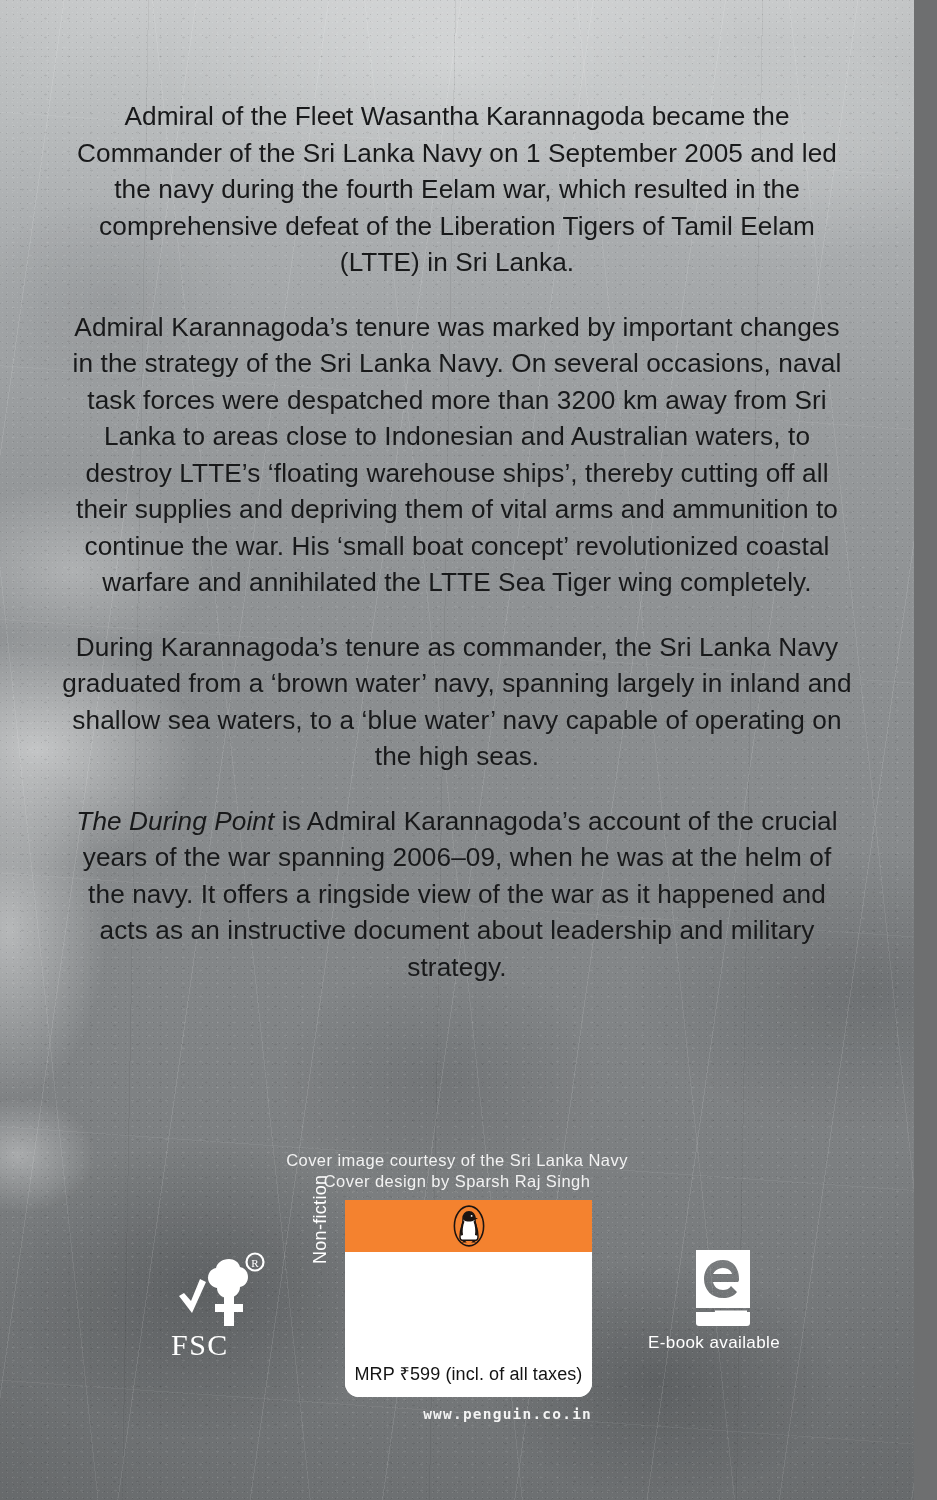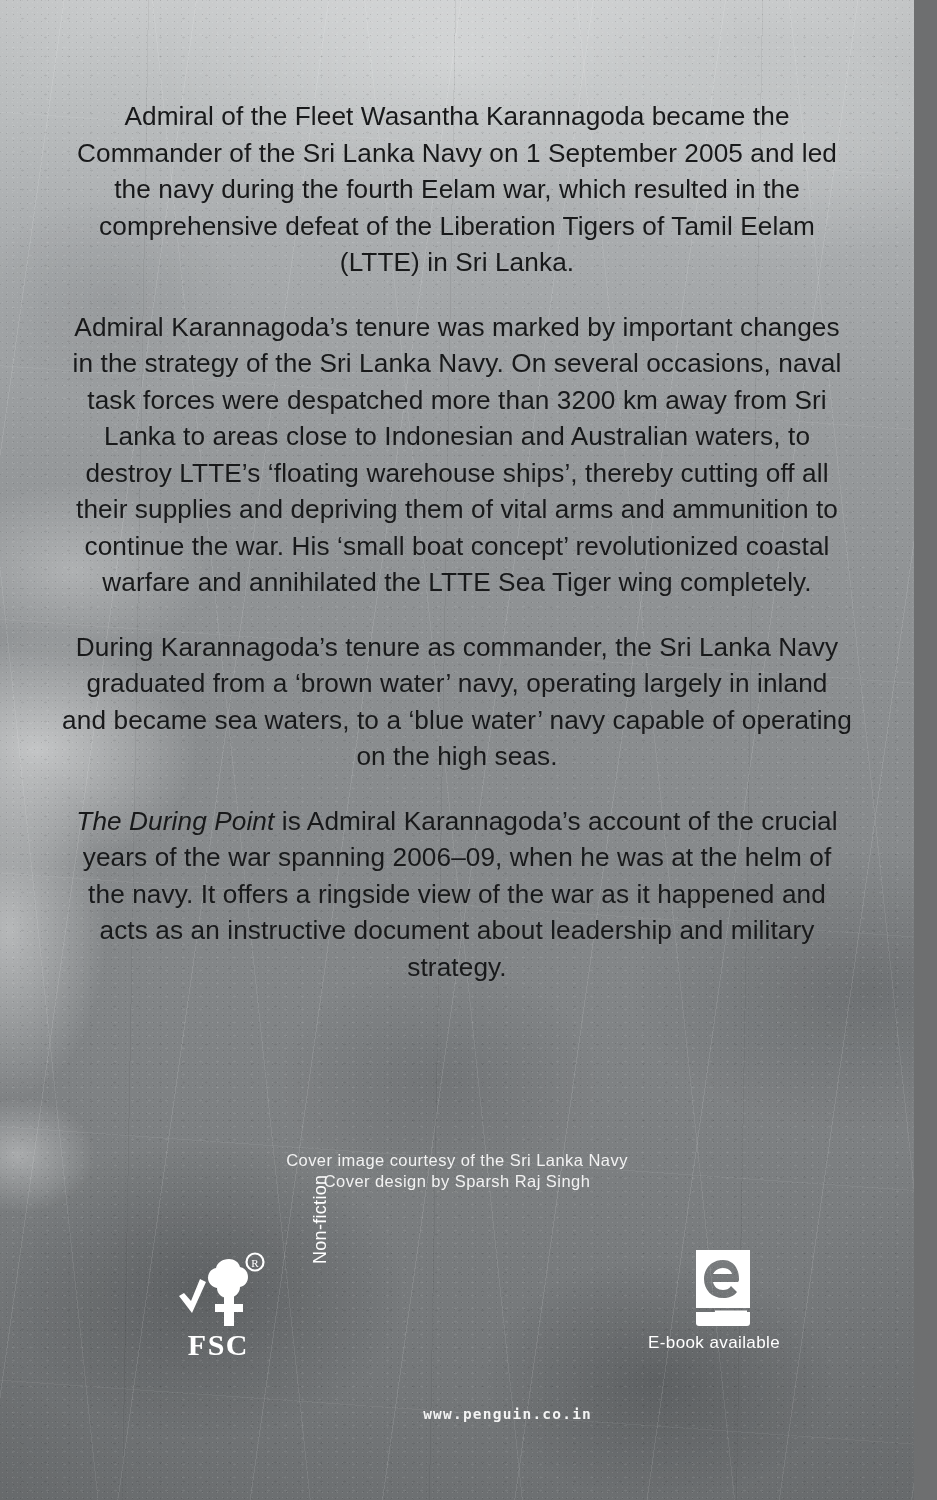--- a/index.html
+++ b/index.html
@@ -123,25 +123,25 @@
     position: absolute;
     left: 171px;
     top: 1252px;
     width: 96px;
     height: 108px;
     color: #ffffff;
   }
   .fsc .fsc-word {
     position: absolute;
     left: 0;
-    right: 18px;
+    right: 0;
     bottom: 0;
-    text-align: right;
+    text-align: left;
     font-family: "Liberation Serif", serif;
-    font-weight: bold;
+    font-weight: normal;
     font-size: 30px;
     letter-spacing: 1.5px;
     line-height: 30px;
     color: #ffffff;
   }
 
   
   .nonfiction {
     position: absolute;
     left: 310px;
@@ -241,21 +241,21 @@
   <div class="bg-layer bg-mottle-a"></div>
   <div class="bg-layer bg-mottle-b"></div>
   <div class="bg-layer bg-grain"></div>
   <div class="bg-layer bg-grain2"></div>
   <div class="bg-layer bg-scratch"></div>
   <div class="bg-layer bg-vignette"></div>
 
   <div class="blurb">
     <p>Admiral of the Fleet Wasantha Karannagoda became the Commander of the Sri Lanka Navy on 1 September 2005 and led the navy during the fourth Eelam war, which resulted in the comprehensive defeat of the Liberation Tigers of Tamil Eelam (LTTE) in Sri Lanka.</p>
     <p>Admiral Karannagoda’s tenure was marked by important changes in the strategy of the Sri Lanka Navy. On several occasions, naval task forces were despatched more than 3200 km away from Sri Lanka to areas close to Indonesian and Australian waters, to destroy LTTE’s ‘floating warehouse ships’, thereby cutting off all their supplies and depriving them of vital arms and ammunition to continue the war. His ‘small boat concept’ revolutionized coastal warfare and annihilated the LTTE Sea Tiger wing completely.</p>
-    <p>During Karannagoda’s tenure as commander, the Sri Lanka Navy graduated from a ‘brown water’ navy, operating largely in inland and became sea waters, to a ‘blue water’ navy capable of operating on the high seas.</p>
+    <p>During Karannagoda’s tenure as commander, the Sri Lanka Navy graduated from a ‘brown water’ navy, spanning largely in inland and shallow sea waters, to a ‘blue water’ navy capable of operating on the high seas.</p>
     <p><span class="booktitle">The During Point</span><span> is Admiral Karannagoda’s account of the crucial years of the war spanning 2006–09, when he was at the helm of the navy. It offers a ringside view of the war as it happened and acts as an instructive document about leadership and military strategy.</span></p>
   </div>
 
   <div class="credits">
     <div>Cover image courtesy of the Sri Lanka Navy</div>
     <div>Cover design by Sparsh Raj Singh</div>
   </div>
 
   <div class="fsc">
     <svg viewBox="0 0 96 78" width="96" height="78" aria-hidden="true">
@@ -275,20 +275,53 @@
       <path d="M53 44 h10 v8 h9 v8 h-9 v14 h-10 v-14 h-9 v-8 h9 Z" fill="#ffffff"></path>
 
       <circle cx="84" cy="10" r="8.5" fill="none" stroke="#ffffff" stroke-width="2.2"></circle>
       <text x="84" y="14.5" text-anchor="middle" font-family="Liberation Serif, serif" font-size="11" fill="#ffffff">R</text>
     </svg>
     <div class="fsc-word">FSC</div>
   </div>
 
   <div class="nonfiction">Non-fiction</div>
 
+  <div class="pbox">
+    <div class="pbox-head">
+      <svg class="penguin-logo" viewBox="0 0 44 58" aria-hidden="true">
+        <ellipse cx="22" cy="29" rx="19.5" ry="26.5" fill="none" stroke="#1c1411" stroke-width="2.1"></ellipse>
+
+        <path d="M22 10
+                 c-5 0 -8 4 -8 9
+                 c0 3 0 5 -1 8
+                 c-2 6 -3 12 -3 16
+                 c0 3 1 5 3 5
+                 h18
+                 c2 0 3 -2 3 -5
+                 c0 -4 -1 -10 -3 -16
+                 c-1 -3 -1 -5 -1 -8
+                 c0 -5 -3 -9 -8 -9 Z" fill="#ffffff" stroke="#1c1411" stroke-width="1.9"></path>
+
+        <path d="M22 10 c-5 0 -8 4 -8 9 c0 2 2 4 8 4 c6 0 8 -2 8 -4 c0 -5 -3 -9 -8 -9 Z" fill="#1c1411"></path>
+
+        <path d="M28 17 l6 2 l-6 2 Z" fill="#1c1411"></path>
+
+        <circle cx="25.5" cy="15.5" r="1.2" fill="#ffffff"></circle>
+
+        <path d="M14 22 c-3 6 -4 14 -3 20 l3 -1 c-1 -6 0 -13 2 -18 Z" fill="#1c1411"></path>
+        <path d="M30 22 c3 6 4 14 3 20 l-3 -1 c1 -6 0 -13 -2 -18 Z" fill="#1c1411"></path>
+
+        <path d="M16 48 l-4 3 h7 Z" fill="#1c1411"></path>
+        <path d="M28 48 l4 3 h-7 Z" fill="#1c1411"></path>
+      </svg>
+    </div>
+    <div class="pbox-body">
+      <div class="mrp">MRP ₹599 (incl. of all taxes)</div>
+    </div>
+  </div>
 
   <div class="weburl">www.penguin.co.in</div>
 
   <div class="ebook">
     <svg class="ebook-icon" viewBox="0 0 62 82" aria-hidden="true">
       <defs>
         <mask id="ebk">
           <rect x="0" y="0" width="62" height="82" fill="#000"></rect>
 
           <path d="M4 2 h54 v58 h-54 Z" fill="#fff"></path>

